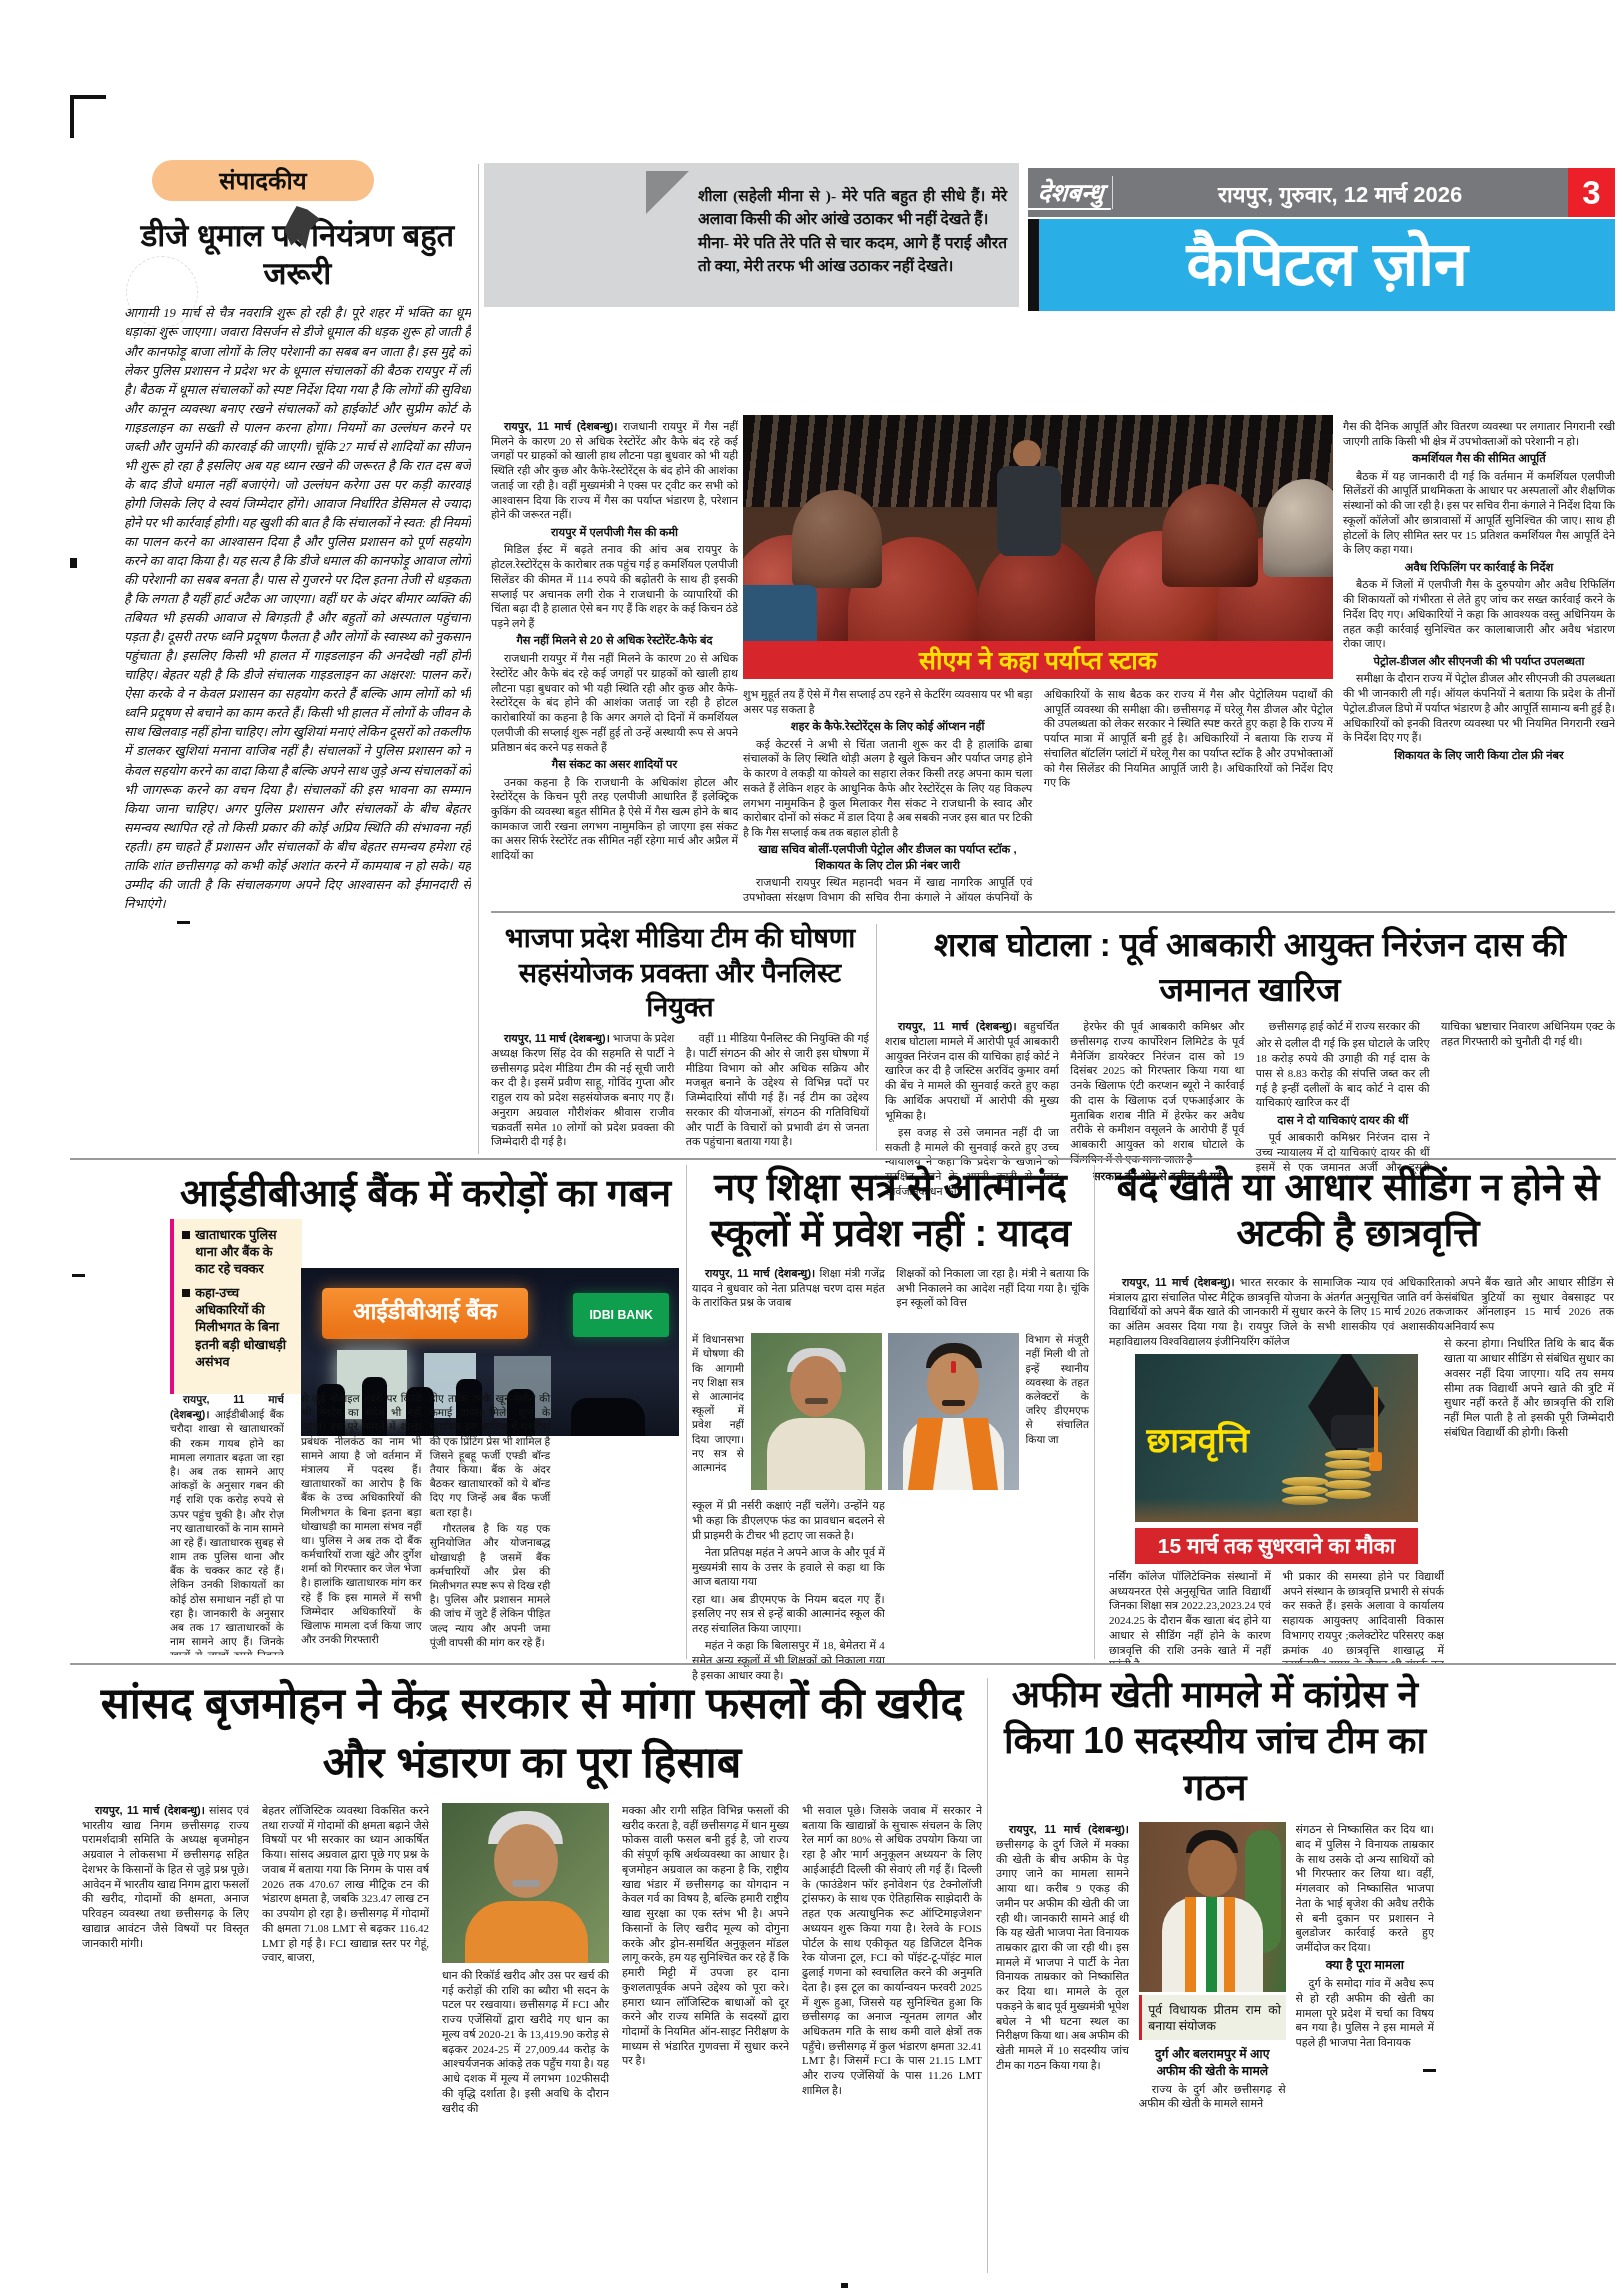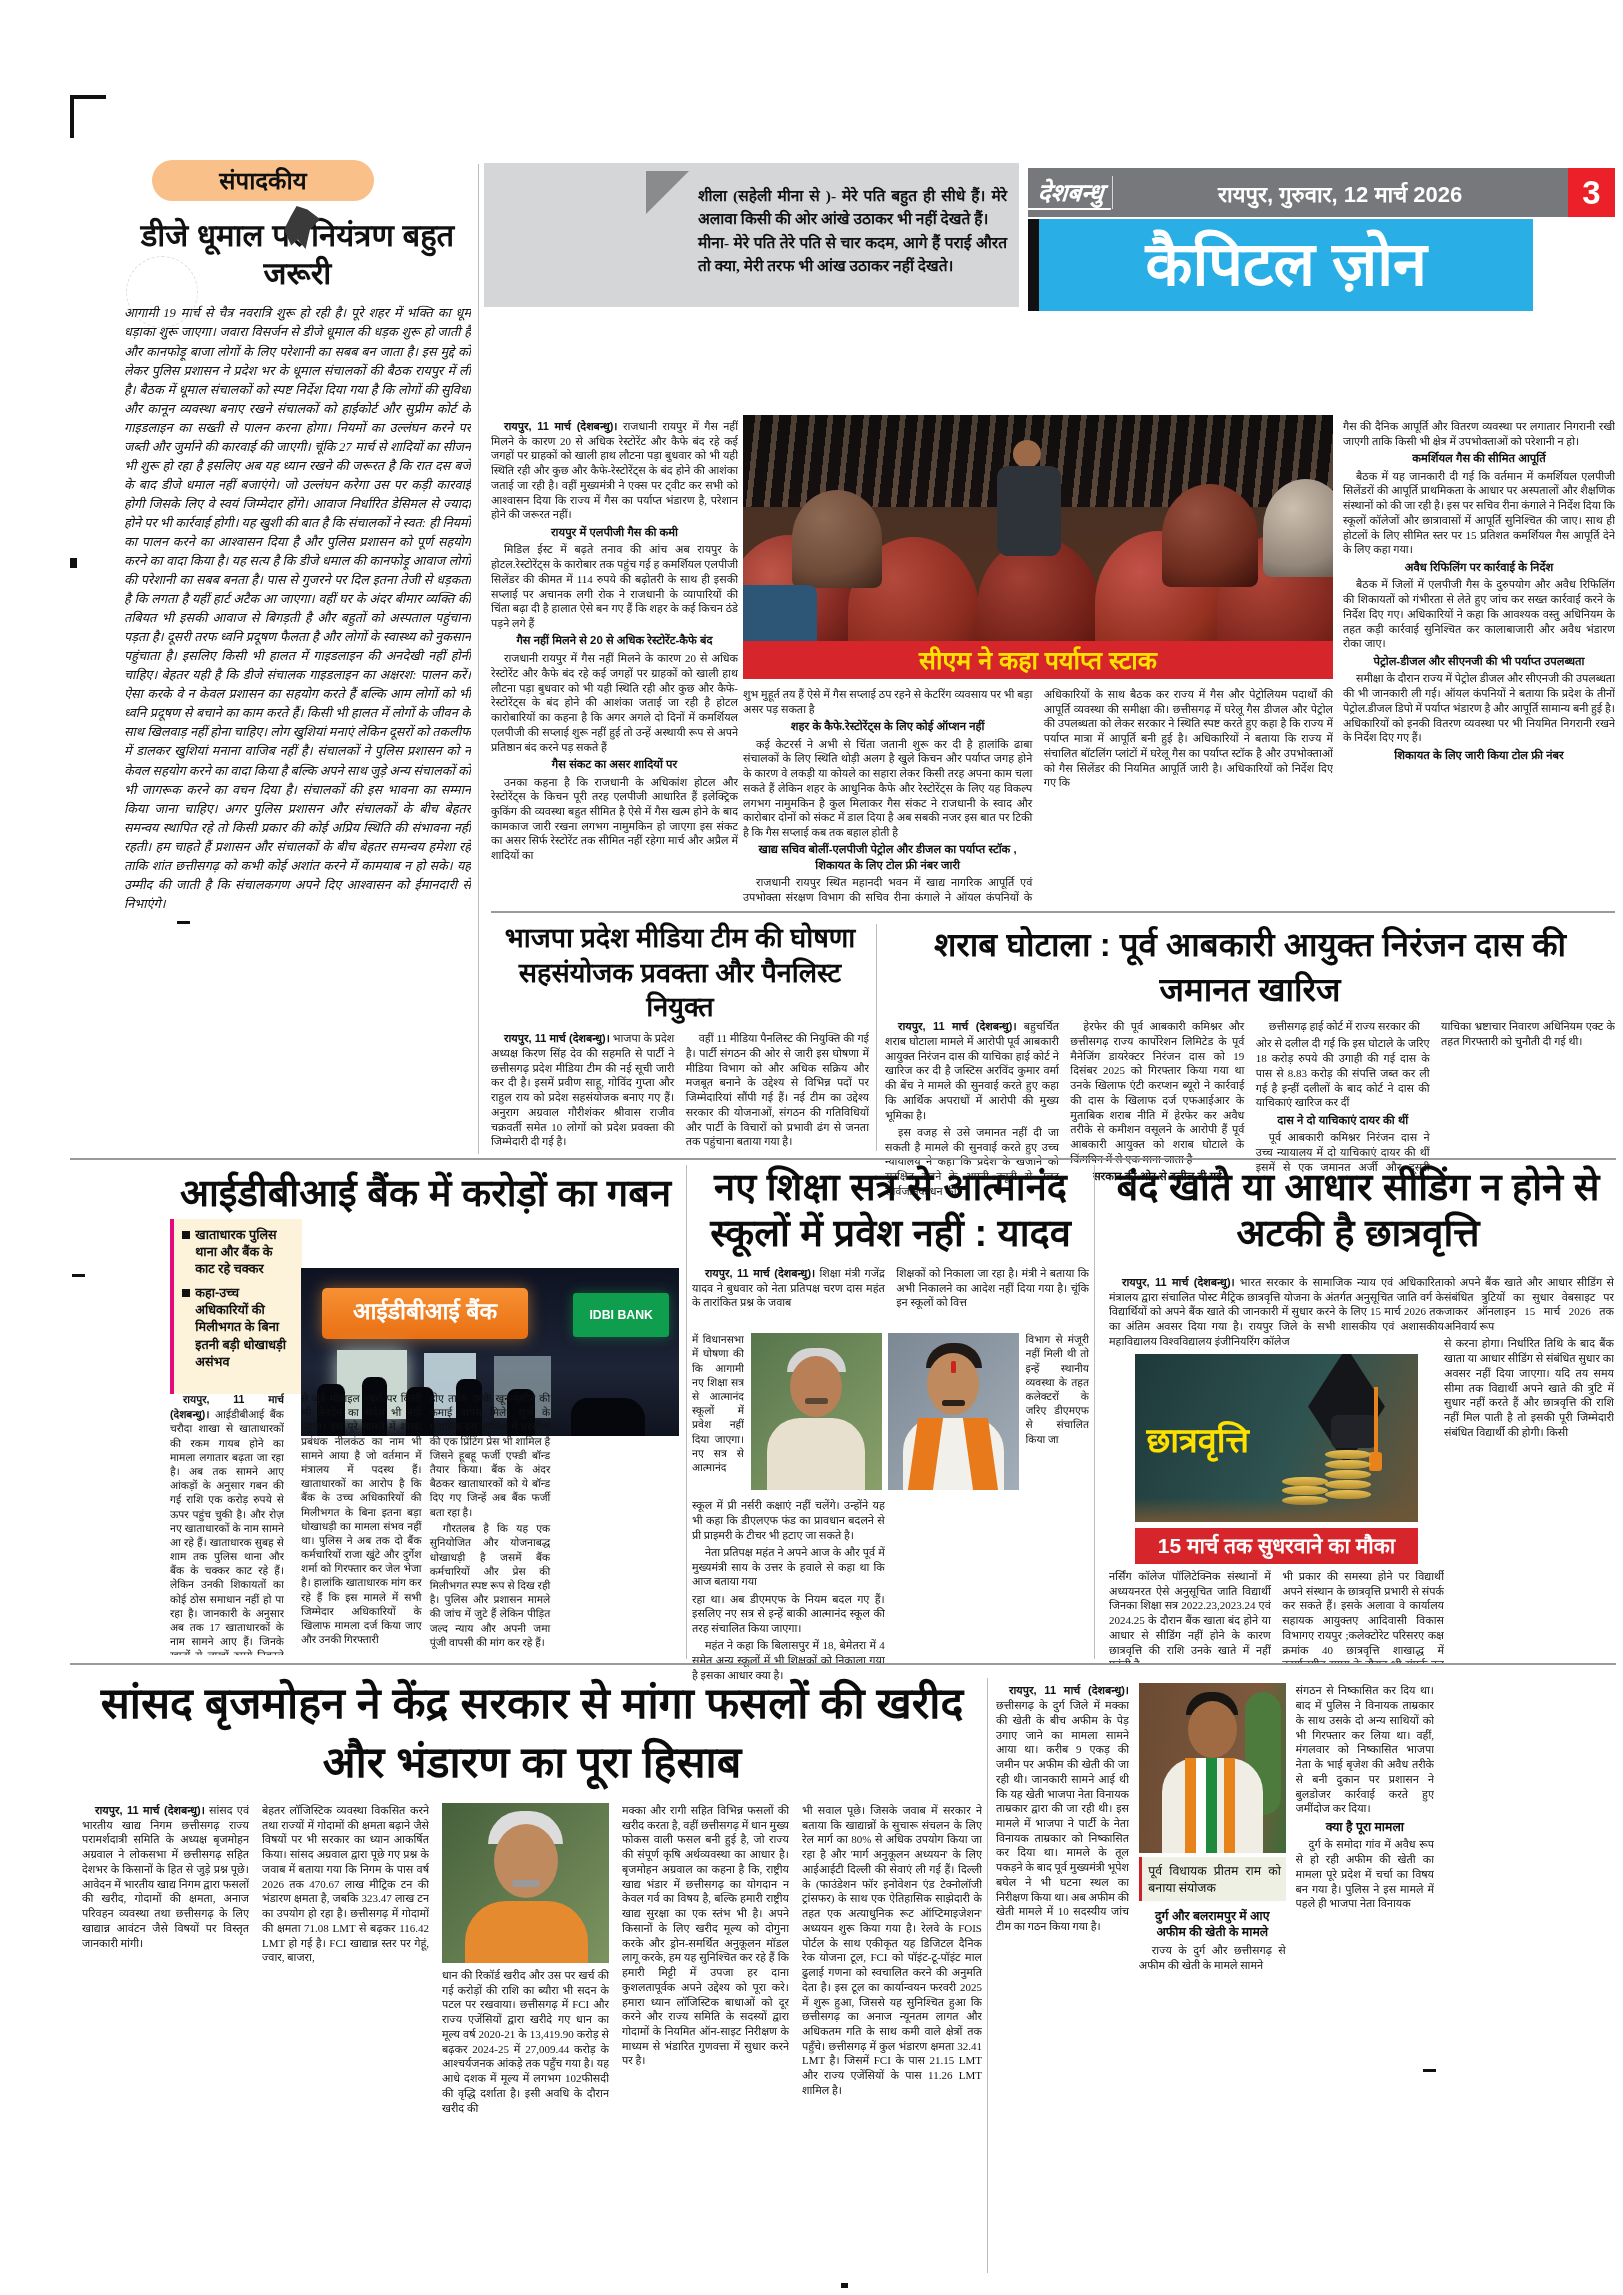--- a/index.html
+++ b/index.html
@@ -111,21 +111,21 @@
       <span>मीना- मेरे पति तेरे पति से चार कदम, आगे हैं पराई औरत तो क्या, मेरी तरफ भी आंख उठाकर नहीं देखते।</span>
     </div>
   </div>
 
   <div class="mast abs" style="left:1028px;top:168px;width:587px;height:49px;">
     <span class="logo">देशबन्धु</span>
     <span class="sep"></span>
     <span class="date">रायपुर, गुरुवार, 12 मार्च 2026</span>
     <span class="pgno">3</span>
   </div>
-  <div class="banner abs" style="left:1028px;top:219px;width:505px;height:92px;">
+  <div class="banner abs" style="left:1028px;top:219px;width:587px;height:92px;">
     <div class="bar"></div>
     <div class="cy">कैपिटल ज़ोन</div>
   </div>
 
 
   <div class="abs body-txt just clip" style="left:491px;top:419px;width:247px;height:489px;">
     <p><b class="dl">रायपुर, 11 मार्च (देशबन्धु)।</b> <span>राजधानी रायपुर में गैस नहीं मिलने के कारण 20 से अधिक रेस्टोरेंट और कैफे बंद रहे कई जगहों पर ग्राहकों को खाली हाथ लौटना पड़ा बुधवार को भी यही स्थिति रही और कुछ और कैफे-रेस्टोरेंट्स के बंद होने की आशंका जताई जा रही है। वहीं मुख्यमंत्री ने एक्स पर ट्वीट कर सभी को आश्वासन दिया कि राज्य में गैस का पर्याप्त भंडारण है, परेशान होने की जरूरत नहीं।</span></p>
     <h4 class="sub">रायपुर में एलपीजी गैस की कमी</h4>
     <p>मिडिल ईस्ट में बढ़ते तनाव की आंच अब रायपुर के होटल.रेस्टोरेंट्स के कारोबार तक पहुंच गई ह कमर्शियल एलपीजी सिलेंडर की कीमत में 114 रुपये की बढ़ोतरी के साथ ही इसकी सप्लाई पर अचानक लगी रोक ने राजधानी के व्यापारियों की चिंता बढ़ा दी है हालात ऐसे बन गए हैं कि शहर के कई किचन ठंडे पड़ने लगे हैं</p>
     <h4 class="sub">गैस नहीं मिलने से 20 से अधिक रेस्टोरेंट-कैफे बंद</h4>
@@ -322,20 +322,21 @@
         <p class="noind">मक्का और रागी सहित विभिन्न फसलों की खरीद करता है, वहीं छत्तीसगढ़ में धान मुख्य फोकस वाली फसल बनी हुई है, जो राज्य की संपूर्ण कृषि अर्थव्यवस्था का आधार है। बृजमोहन अग्रवाल का कहना है कि, राष्ट्रीय खाद्य भंडार में छत्तीसगढ़ का योगदान न केवल गर्व का विषय है, बल्कि हमारी राष्ट्रीय खाद्य सुरक्षा का एक स्तंभ भी है। अपने किसानों के लिए खरीद मूल्य को दोगुना करके और ड्रोन-समर्थित अनुकूलन मॉडल लागू करके, हम यह सुनिश्चित कर रहे हैं कि हमारी मिट्टी में उपजा हर दाना कुशलतापूर्वक अपने उद्देश्य को पूरा करे। हमारा ध्यान लॉजिस्टिक बाधाओं को दूर करने और राज्य समिति के सदस्यों द्वारा गोदामों के नियमित ऑन-साइट निरीक्षण के माध्यम से भंडारित गुणवत्ता में सुधार करने पर है।</p>
       </div>
       <div class="body-txt just clip" style="flex:1;">
         <p class="noind">भी सवाल पूछे। जिसके जवाब में सरकार ने बताया कि खाद्यान्नों के सुचारू संचलन के लिए रेल मार्ग का 80% से अधिक उपयोग किया जा रहा है और 'मार्ग अनुकूलन अध्ययन' के लिए आईआईटी दिल्ली की सेवाएं ली गई हैं। दिल्ली के (फाउंडेशन फॉर इनोवेशन एंड टेक्नोलॉजी ट्रांसफर) के साथ एक ऐतिहासिक साझेदारी के तहत एक अत्याधुनिक रूट ऑप्टिमाइजेशन' अध्ययन शुरू किया गया है। रेलवे के FOIS पोर्टल के साथ एकीकृत यह डिजिटल दैनिक रेक योजना टूल, FCI को पॉइंट-टू-पॉइंट माल ढुलाई गणना को स्वचालित करने की अनुमति देता है। इस टूल का कार्यान्वयन फरवरी 2025 में शुरू हुआ, जिससे यह सुनिश्चित हुआ कि छत्तीसगढ़ का अनाज न्यूनतम लागत और अधिकतम गति के साथ कमी वाले क्षेत्रों तक पहुँचे। छत्तीसगढ़ में कुल भंडारण क्षमता 32.41 LMT है। जिसमें FCI के पास 21.15 LMT और राज्य एजेंसियों के पास 11.26 LMT शामिल है।</p>
       </div>
     </div>
   </div>
   <div class="vrule abs" style="left:987px;top:1678px;height:595px;"></div>
 
   <div class="abs" style="left:996px;top:1672px;width:438px;height:610px;">
+    <div class="headline" style="font-size:37px;line-height:1.25;">अफीम खेती मामले में कांग्रेस ने किया 10 सदस्यीय जांच टीम का गठन</div>
     <div style="display:flex;gap:9.8px;margin-top:11.4px;height:491px;">
       <div class="body-txt just clip" style="width:133px;">
         <p><b class="dl">रायपुर, 11 मार्च (देशबन्धु)।</b> <span>छत्तीसगढ़ के दुर्ग जिले में मक्का की खेती के बीच अफीम के पेड़ उगाए जाने का मामला सामने आया था। करीब 9 एकड़ की जमीन पर अफीम की खेती की जा रही थी। जानकारी सामने आई थी कि यह खेती भाजपा नेता विनायक ताम्रकार द्वारा की जा रही थी। इस मामले में भाजपा ने पार्टी के नेता विनायक ताम्रकार को निष्कासित कर दिया था। मामले के तूल पकड़ने के बाद पूर्व मुख्यमंत्री भूपेश बघेल ने भी घटना स्थल का निरीक्षण किया था। अब अफीम की खेती मामले में 10 सदस्यीय जांच टीम का गठन किया गया है।</span></p>
       </div>
       <div class="body-txt just clip" style="width:147px;">
         <div class="portrait" style="width:147px;height:170px;background:linear-gradient(100deg,#6b4a33,#7d5a3e 70%,#3f6b38);">
           <div class="abs" style="right:4.9px;top:8.2px;width:36px;height:123px;border-radius:18px;background:#4d7a3d;"></div>
           <div class="abs" style="left:47px;top:8.2px;width:52px;height:23px;border-radius:26px 26px 0 0;background:#191512;"></div>
           <div class="head" style="left:49px;top:18px;width:49px;height:57px;background:#a06b42;"></div>
           <div class="abs" style="left:23px;top:75px;width:101px;height:95px;border-radius:34px 34px 0 0;background:#f0ede5;"></div>

